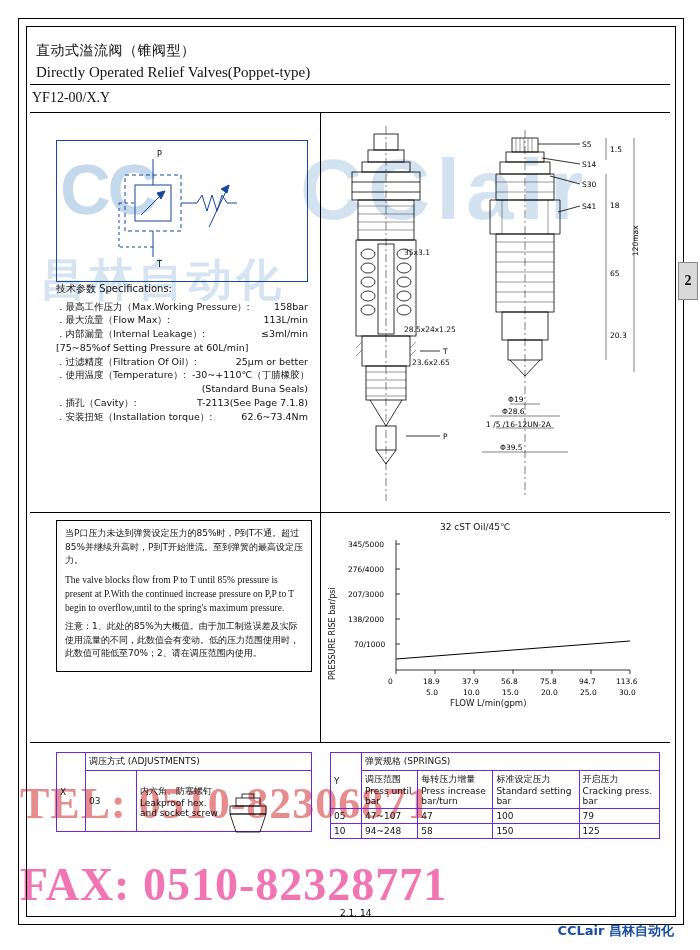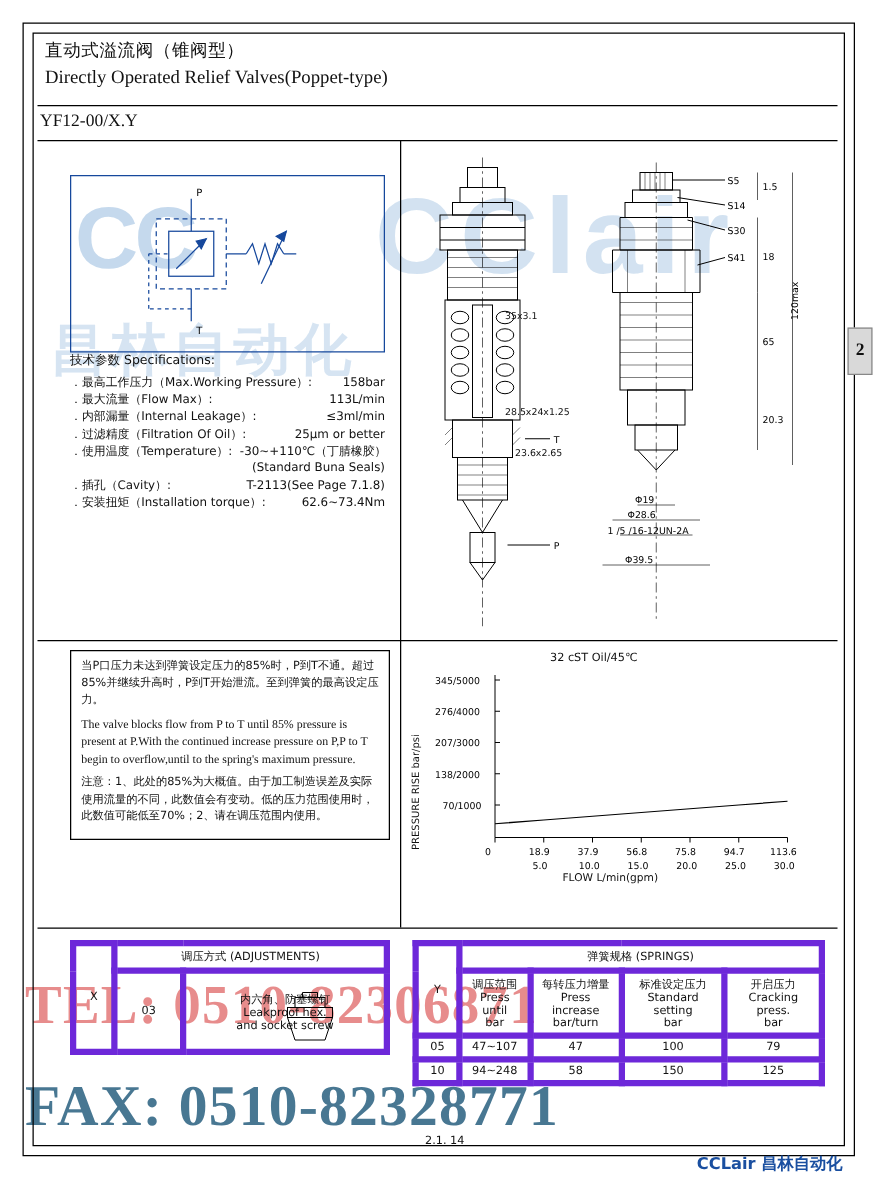--- a/index.html
+++ b/index.html
@@ -6,38 +6,38 @@
   body{
     width:700px;height:950px;background:#ffffff;
     font-family:"Liberation Serif", serif;
     color:#111;position:relative;overflow:hidden;
   }
   .page{position:absolute;left:0;top:0;width:700px;height:950px;background:#fff;}
   .outer-frame{position:absolute;left:18px;top:18px;width:664px;height:905px;border:1px solid #000;}
   .inner-frame{position:absolute;left:26px;top:26px;width:648px;height:889px;border:1px solid #000;}
 
   
-  .hdr{position:absolute;left:36px;top:32px;width:628px;height:48px;}
+  .hdr{position:absolute;left:36px;top:42px;width:628px;height:48px;}
   .hdr .cn{font-size:14px;letter-spacing:.5px;font-family:"DejaVu Sans",sans-serif;}
   .hdr .en{font-size:15px;margin-top:4px;font-family:"Liberation Serif",serif;}
   .hdr-rule{position:absolute;left:30px;top:84px;width:640px;height:1px;background:#000;}
   .model-box{position:absolute;left:30px;top:84px;width:640px;height:28px;border-bottom:1px solid #000;}
   .model{position:absolute;left:32px;top:90px;font-size:14px;font-family:"Liberation Serif",serif;text-align:right;}
 
   
   .wm{position:absolute;pointer-events:none;}
   .wm-logo{left:60px;top:150px;font-size:70px;font-weight:bold;color:#bcd3ea;
            font-family:"Liberation Sans",sans-serif;opacity:.85;letter-spacing:-3px;}
   .wm-cc{left:300px;top:140px;font-size:86px;color:#c9dcee;font-weight:bold;
          font-family:"Liberation Sans",sans-serif;letter-spacing:6px;opacity:.8;}
   .wm-cn{left:40px;top:250px;font-size:45px;color:#cfe0f0;font-weight:bold;
          font-family:"DejaVu Sans",sans-serif;letter-spacing:4px;opacity:.85;}
   .wm-tel{left:20px;top:778px;font-size:44px;color:#e06666;font-weight:bold;
           font-family:"Liberation Serif",serif;letter-spacing:1px;opacity:.75;white-space:nowrap;}
-  .wm-fax{left:20px;top:858px;font-size:46px;color:#0c4a6e;font-weight:bold;
+  .wm-fax{left:20px;top:858px;font-size:46px;color:#ec4899;font-weight:bold;
           font-family:"Liberation Serif",serif;letter-spacing:1px;opacity:.75;white-space:nowrap;}
 
   
   .tab{position:absolute;right:2px;top:262px;width:18px;height:36px;background:#d9d9d9;
        border:1px solid #888;font-size:14px;text-align:center;line-height:36px;font-weight:bold;}
 
   
   .sym-box{position:absolute;left:56px;top:140px;width:250px;height:140px;border:1px solid #16489c;background:transparent;}
 
   
@@ -62,21 +62,21 @@
 
   
   .chart-wrap{position:absolute;left:330px;top:520px;width:330px;height:200px;}
   .chart-title{position:absolute;left:110px;top:2px;font-size:9px;font-family:"DejaVu Sans",sans-serif;}
   .chart-ylabel{position:absolute;left:-2px;top:40px;font-size:8px;transform:rotate(-90deg);
                 transform-origin:left top;white-space:nowrap;font-family:"DejaVu Sans",sans-serif;}
   .chart-xlabel{position:absolute;left:120px;top:178px;font-size:8.5px;font-family:"DejaVu Sans",sans-serif;}
 
   
   .tbl{position:absolute;border-collapse:collapse;font-size:9px;font-family:"DejaVu Sans",sans-serif;}
-  .tbl td,.tbl th{border:5px solid #6d28d9;padding:2px 3px;text-align:center;vertical-align:middle;}
+  .tbl td,.tbl th{border:1px solid #6d28d9;padding:2px 3px;vertical-align:middle;}
 
   .adj-tbl{left:56px;top:752px;width:256px;}
   .spr-tbl{left:330px;top:752px;width:330px;}
 
   .footer-num{position:absolute;left:340px;top:908px;font-size:9px;font-family:"DejaVu Sans",sans-serif;}
   .brand{position:absolute;right:26px;top:922px;font-size:13px;font-weight:bold;color:#1a4fa0;
          font-family:"DejaVu Sans",sans-serif;text-align:center;}
   svg{display:block;}
   .dim{font-size:7.5px;font-family:"DejaVu Sans",sans-serif;fill:#000;}
   .lbl-s{font-size:8px;font-family:"DejaVu Sans",sans-serif;fill:#000;}
@@ -146,20 +146,24 @@
         <span class="lbl">．最高工作压力（Max.Working Pressure）:</span>
         <span class="val">158bar</span>
       </div>
     <div class="row">
         <span class="lbl">．最大流量（Flow Max）:</span>
         <span class="val">113L/min</span>
       </div>
     <div class="row">
         <span class="lbl">．内部漏量（Internal  Leakage）:</span>
         <span class="val">≤3ml/min</span>
+      </div>
+    <div class="row">
+        <span class="lbl">[75~85%of Setting Pressure at 60L/min]</span>
+        <span class="val"></span>
       </div>
     <div class="row">
         <span class="lbl">．过滤精度（Filtration Of Oil）:</span>
         <span class="val">25μm or better</span>
       </div>
     <div class="row">
         <span class="lbl">．使用温度（Temperature）:</span>
         <span class="val">-30~+110℃（丁腈橡胶）</span>
       </div>
     <div class="sub">(Standard Buna Seals)</div>

